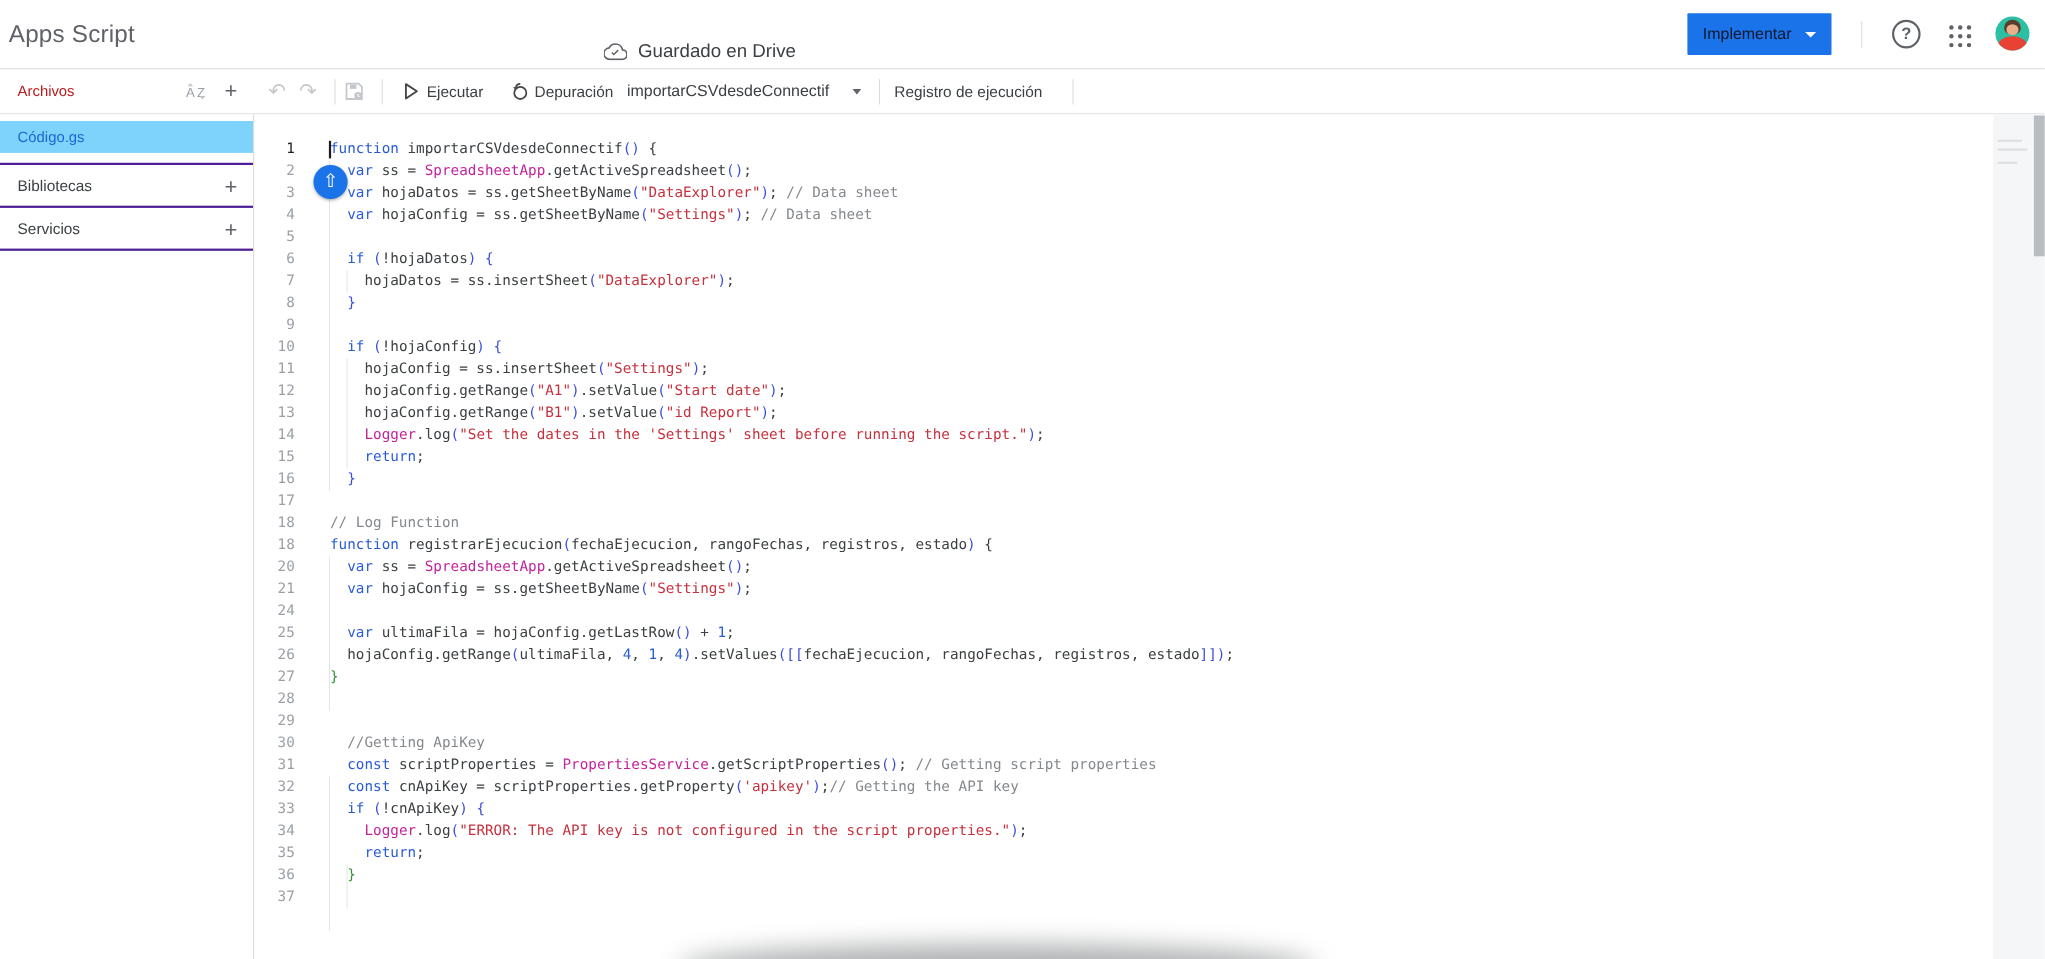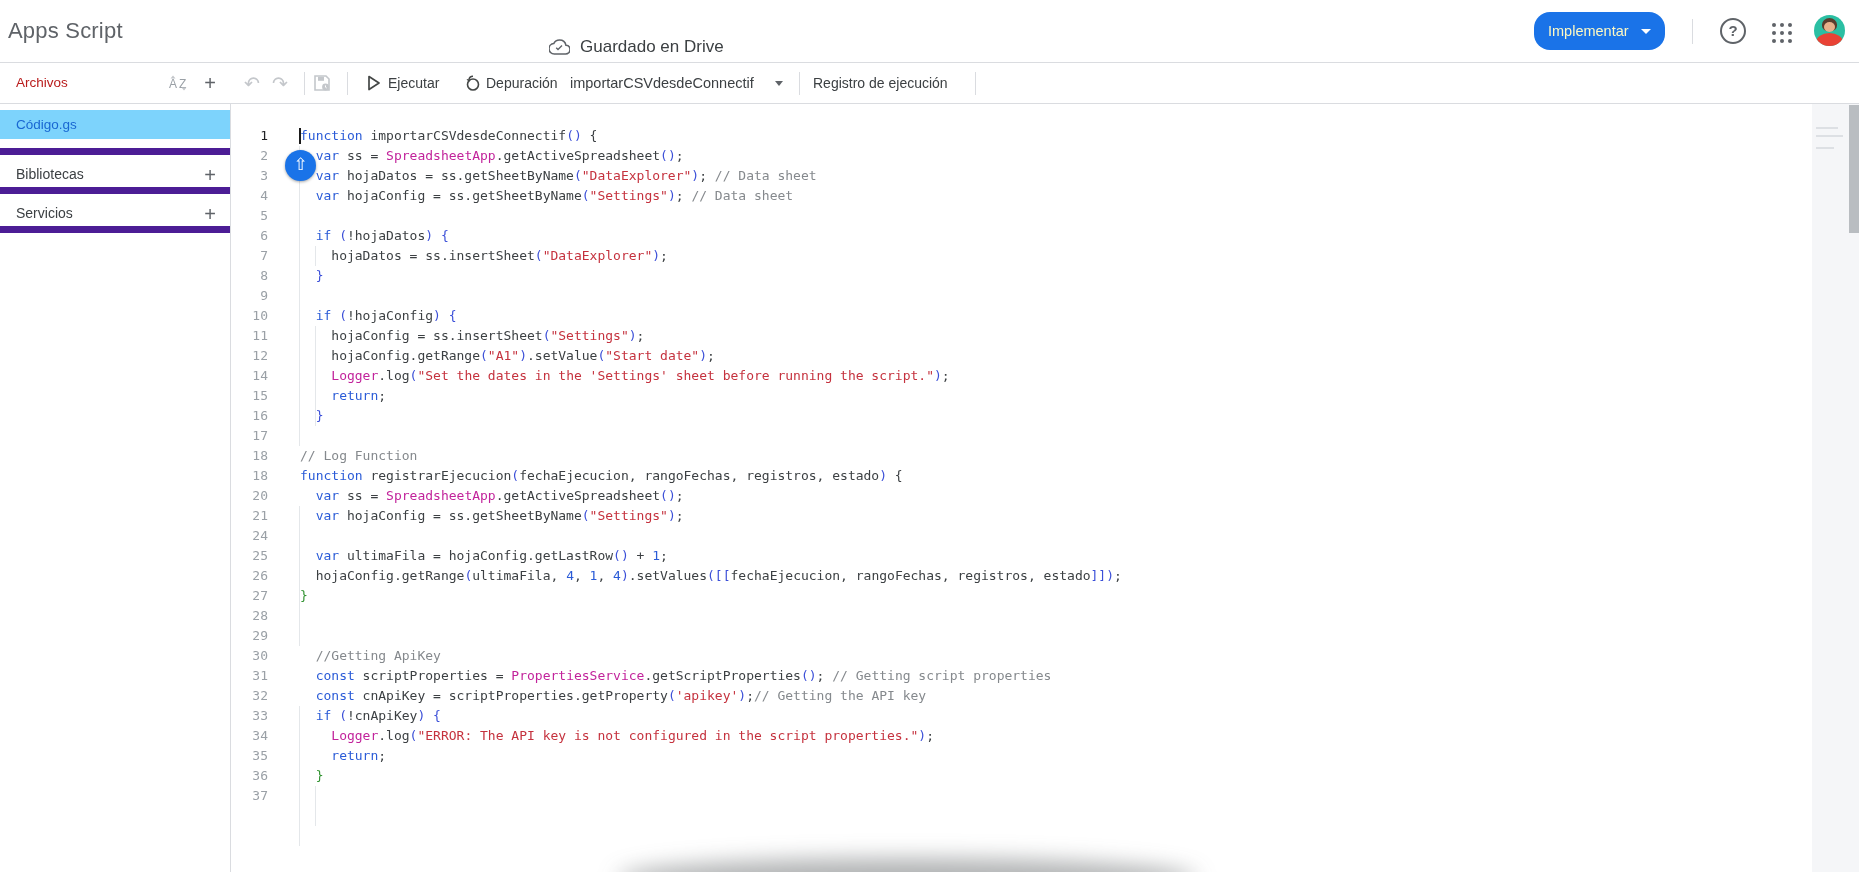--- a/index.html
+++ b/index.html
@@ -3,21 +3,21 @@
 <meta charset="utf-8">
 <style>
   * { margin:0; padding:0; box-sizing:border-box; }
   html,body { width:1859px; height:872px; background:#fff; font-family:"Liberation Sans", sans-serif; overflow:hidden; }
   .stage { position:relative; width:1859px; height:872px; background:#fff; overflow:hidden; }
 
   
   .topbar { position:absolute; top:0; left:0; width:100%; height:62px; background:#fff; }
   .app-title { position:absolute; left:8px; top:0; line-height:62px; font-size:22px; color:#5f6368; letter-spacing:.2px; }
   .save-status { position:absolute; left:549px; top:0; height:62px; display:flex; align-items:center; gap:10px; color:#3c4043; font-size:17px;margin-top:16px; }
-  .deploy-btn { position:absolute; left:1534px; top:12px; height:38px; min-width:120px; background:#1a73e8; border:none; border-radius:16px; color:#fef9c3; font-size:14.5px; font-weight:500; font-family:"Liberation Sans",sans-serif; display:flex; align-items:center; justify-content:center; gap:12px; padding:0 14px; cursor:pointer; }
+  .deploy-btn { position:absolute; left:1534px; top:12px; height:38px; min-width:120px; background:#1a73e8; border:none; border-radius:1px; color:#0f172a; font-size:14.5px; font-weight:500; font-family:"Liberation Sans",sans-serif; display:flex; align-items:center; justify-content:center; gap:12px; padding:0 14px; cursor:pointer; }
   .deploy-caret { width:0; height:0; border-left:5px solid transparent; border-right:5px solid transparent; border-top:5px solid #fff; }
   .tb-divider { position:absolute; top:19px; width:1px; height:25px; background:#dadce0; }
   .help-btn { position:absolute; left:1720px; top:18px; width:26px; height:26px; border-radius:50%; border:2px solid #5f6368; color:#5f6368; font-size:15px; font-weight:bold; text-align:center; line-height:22px; background:#fff; cursor:pointer; }
   .grid-btn { position:absolute; left:1770px; top:21px; width:24px; height:24px; cursor:pointer; }
   .grid-btn span { position:absolute; width:4px; height:4px; border-radius:50%; background:#5f6368; }
   .avatar { position:absolute; left:1814px; top:15px; width:31px; height:31px; border-radius:50%; background:#2bbfa3; overflow:hidden; cursor:pointer; }
   .avatar .hair { position:absolute; left:8px; top:3px; width:15px; height:13px; border-radius:50% 50% 40% 40%; background:#5b3d2e; }
   .avatar .face { position:absolute; left:10px; top:7px; width:11px; height:10px; border-radius:50%; background:#e8b08a; }
   .avatar .body { position:absolute; left:2px; top:18px; width:27px; height:18px; border-radius:50% 50% 0 0; background:#e94235; }
 
@@ -28,21 +28,21 @@
   .plus-glyph { font-size:20px; color:#5f6368; font-weight:400; line-height:1; }
   .undo-glyph,.redo-glyph { font-size:19px; color:#c4c7cb; }
   .tool-divider { position:absolute; top:9px; width:1px; height:23px; background:#dadce0; }
   .tool-label { position:absolute; top:0; line-height:40px; font-size:14px; color:#3c4043; cursor:pointer; }
   .fn-selector { position:absolute; top:0; line-height:40px; font-size:14.5px; color:#3c4043; cursor:pointer; }
   .fn-caret { position:absolute; left:775px; top:18px; width:0; height:0; border-left:4.5px solid transparent; border-right:4.5px solid transparent; border-top:5px solid #5f6368; cursor:pointer; }
 
   
   .sidebar { position:absolute; left:0; top:104px; width:231px; bottom:0; background:#fff; border-right:1px solid #dadce0; }
   .file-item { position:absolute; left:0; top:6px; width:100%; height:29px; background:#7dd3fc; color:#1967d2; font-size:13.5px; line-height:29px; padding-left:16px; cursor:pointer; }
-  .side-sec { position:absolute; left:0; width:100%; border-top:7px solid #4c1d95; height:39px;padding-left:10px; }
+  .side-sec { position:absolute; left:0; width:100%; border-top:2px solid #4c1d95; height:39px;padding-left:10px; }
   .side-sec .lbl { position:absolute; left:16px; line-height:39px; font-size:14px; color:#3c4043; }
   .side-sec .icon-box { top:8px; left:198px; }
   .files-divider { position:absolute; left:0; top:44px; width:100%; height:1px; background:#e0e0e0; }
 
   
   .editor { position:absolute; left:232px; top:104px; right:0; bottom:0; background:#fff; overflow:hidden; }
   .code-scroll { position:absolute; inset:0; padding-top:22px; }
   .code-row { display:flex; height:20px; }
   .ln { flex:0 0 36px; width:36px; text-align:right; font:13px/20px "DejaVu Sans Mono", monospace; color:#9aa0a6; cursor:pointer; }
   .ln.active { color:#202124; }
@@ -240,20 +240,24 @@
         </div>
         <div class="code-row">
           <span class="ln">11</span>
           <span class="lc"><span class="tk-d">    hojaConfig = ss.insertSheet</span><span class="tk-b1">(</span><span class="tk-str">"Settings"</span><span class="tk-b1">)</span><span class="tk-d">;</span></span>
         </div>
         <div class="code-row">
           <span class="ln">12</span>
           <span class="lc"><span class="tk-d">    hojaConfig.getRange</span><span class="tk-b1">(</span><span class="tk-str">"A1"</span><span class="tk-b1">)</span><span class="tk-d">.setValue</span><span class="tk-b1">(</span><span class="tk-str">"Start date"</span><span class="tk-b1">)</span><span class="tk-d">;</span></span>
         </div>
         <div class="code-row">
+          <span class="ln">13</span>
+          <span class="lc"><span class="tk-d">    hojaConfig.getRange</span><span class="tk-b1">(</span><span class="tk-str">"B1"</span><span class="tk-b1">)</span><span class="tk-d">.setValue</span><span class="tk-b1">(</span><span class="tk-str">"id Report"</span><span class="tk-b1">)</span><span class="tk-d">;</span></span>
+        </div>
+        <div class="code-row">
           <span class="ln">14</span>
           <span class="lc"><span class="tk-d">    </span><span class="tk-cls">Logger</span><span class="tk-d">.log</span><span class="tk-b1">(</span><span class="tk-str">"Set the dates in the 'Settings' sheet before running the script."</span><span class="tk-b1">)</span><span class="tk-d">;</span></span>
         </div>
         <div class="code-row">
           <span class="ln">15</span>
           <span class="lc"><span class="tk-d">    </span><span class="tk-kw">return</span><span class="tk-d">;</span></span>
         </div>
         <div class="code-row">
           <span class="ln">16</span>
           <span class="lc"><span class="tk-d">  </span><span class="tk-b1">}</span></span>

